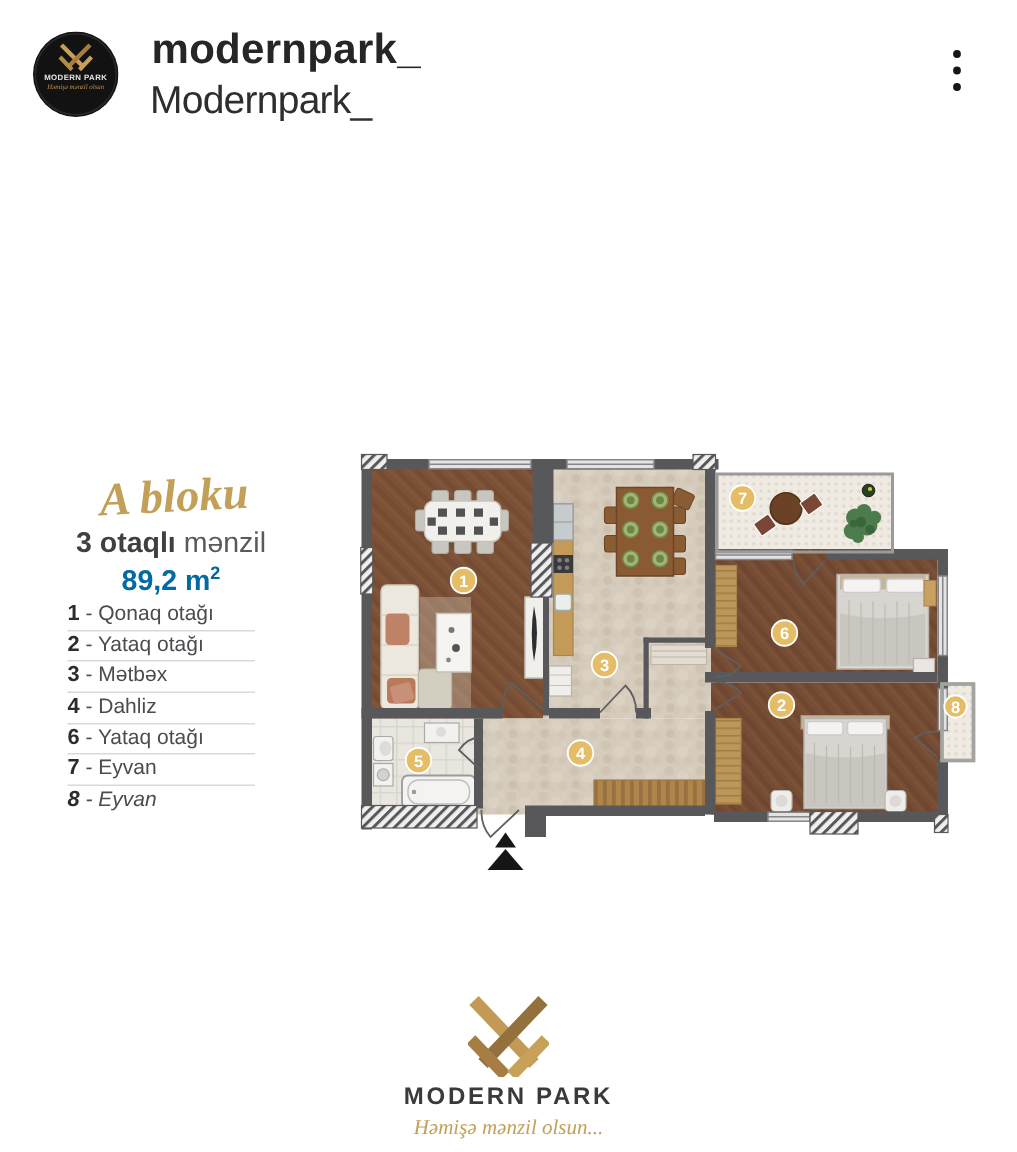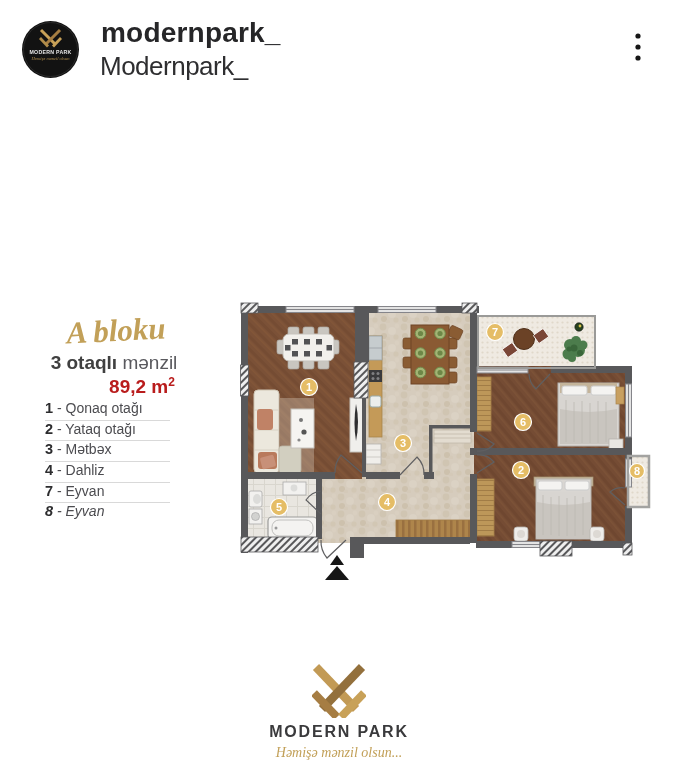--- a/index.html
+++ b/index.html
@@ -4,21 +4,21 @@
 <style>
   html,body{margin:0;padding:0;}
   body{width:678px;height:768px;background:#fff;font-family:"Liberation Sans",sans-serif;position:relative;overflow:hidden;}
   .abs{position:absolute;}
   .uname{left:101px;top:17px;font-size:28px;font-weight:700;color:#262628;letter-spacing:0.2px;}
   .uname2{left:100px;top:51px;font-size:26px;letter-spacing:-0.5px;font-weight:400;color:#2e2e30;}
   .gold-script{font-family:"Liberation Serif",serif;font-style:italic;color:#c2a058;}
   .title1{left:0px;top:313px;width:232px;text-align:center;font-size:31px;font-weight:700;transform:rotate(-3deg);}
   .title2{left:0px;top:352px;width:228px;text-align:center;font-size:19px;color:#59595e;}
   .title2 b{color:#404040;}
-  .title3{left:0px;top:375px;width:228px;text-align:center;font-size:19px;font-weight:700;color:#b91c1c;margin-left:28px;}
+  .title3{left:0px;top:375px;width:228px;text-align:center;font-size:19px;font-weight:700;color:#0369a1;}
   .title3 sup{font-size:12px;}
   .legend{left:17px;top:400px;width:125px;font-size:14px;color:#4c4c50;margin-left:28px;}
   .legend .row{height:19.7px;line-height:16px;border-bottom:1px solid #d9d9d9;}
   .legend .row.last{border-bottom:none;font-style:italic;}
   .legend b{color:#2c2c2e;font-weight:700;font-size:14.5px;}
   .mp-name{left:239px;top:723px;width:200px;text-align:center;font-size:16px;font-weight:700;letter-spacing:1.8px;color:#3a3a3c;}
   .mp-script{left:239px;top:745px;width:200px;text-align:center;font-family:"Liberation Serif",serif;font-style:italic;font-size:14px;color:#c2a058;}
 </style>
 </head>
 <body>
@@ -46,20 +46,21 @@
 </svg>
 
 <div class="abs gold-script title1">A bloku</div>
 <div class="abs title2"><b>3 otaqlı</b> mənzil</div>
 <div class="abs title3">89,2 m<sup>2</sup></div>
 <div class="abs legend">
   <div class="row"><b>1</b> - Qonaq otağı</div>
   <div class="row"><b>2</b> - Yataq otağı</div>
   <div class="row"><b>3</b> - Mətbəx</div>
   <div class="row"><b>4</b> - Dahliz</div>
+  <div class="row"><b>6</b> - Yataq otağı</div>
   <div class="row"><b>7</b> - Eyvan</div>
   <div class="row last"><b>8</b> - Eyvan</div>
 </div>
 <svg class="abs" style="left:230px;top:296px" width="430" height="292" viewBox="230 296 430 292">
 <defs>
   <pattern id="wood" width="9" height="9" patternUnits="userSpaceOnUse" patternTransform="rotate(-45)">
     <rect width="9" height="9" fill="#7b5137"></rect>
     <rect width="3" height="9" fill="#754c33"></rect>
     <rect x="6" width="1.6" height="9" fill="#825638"></rect>
   </pattern>

